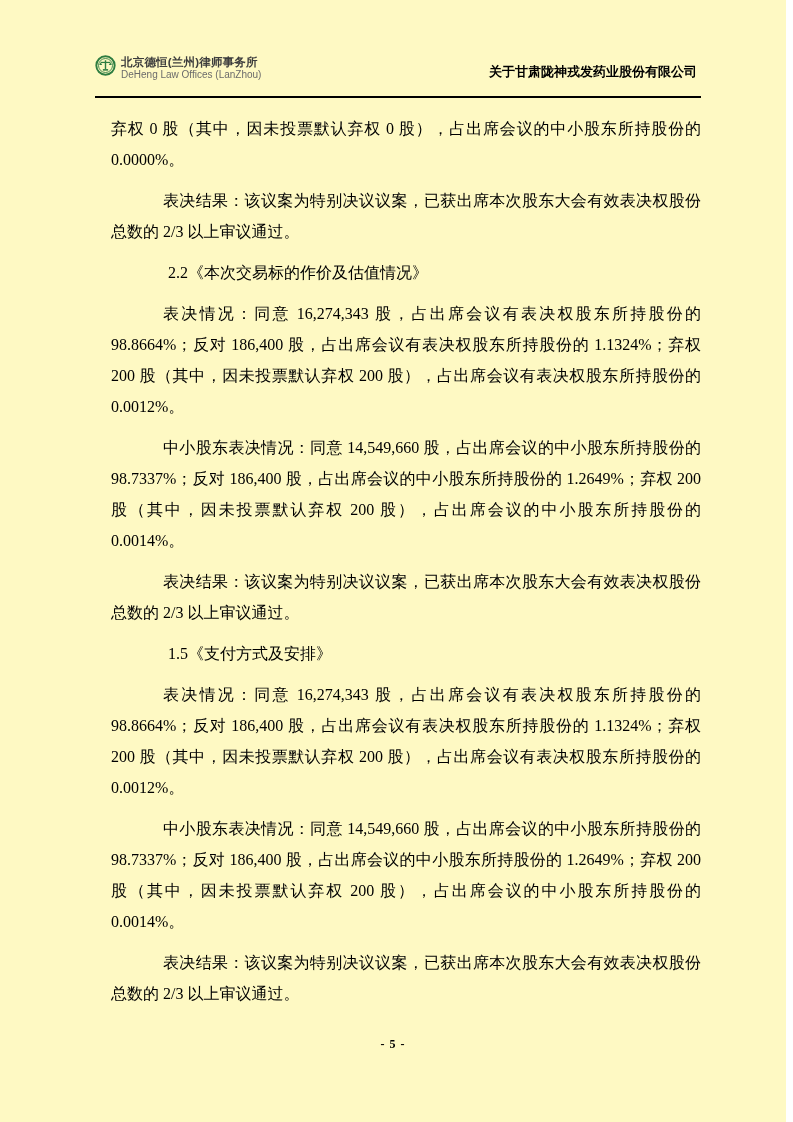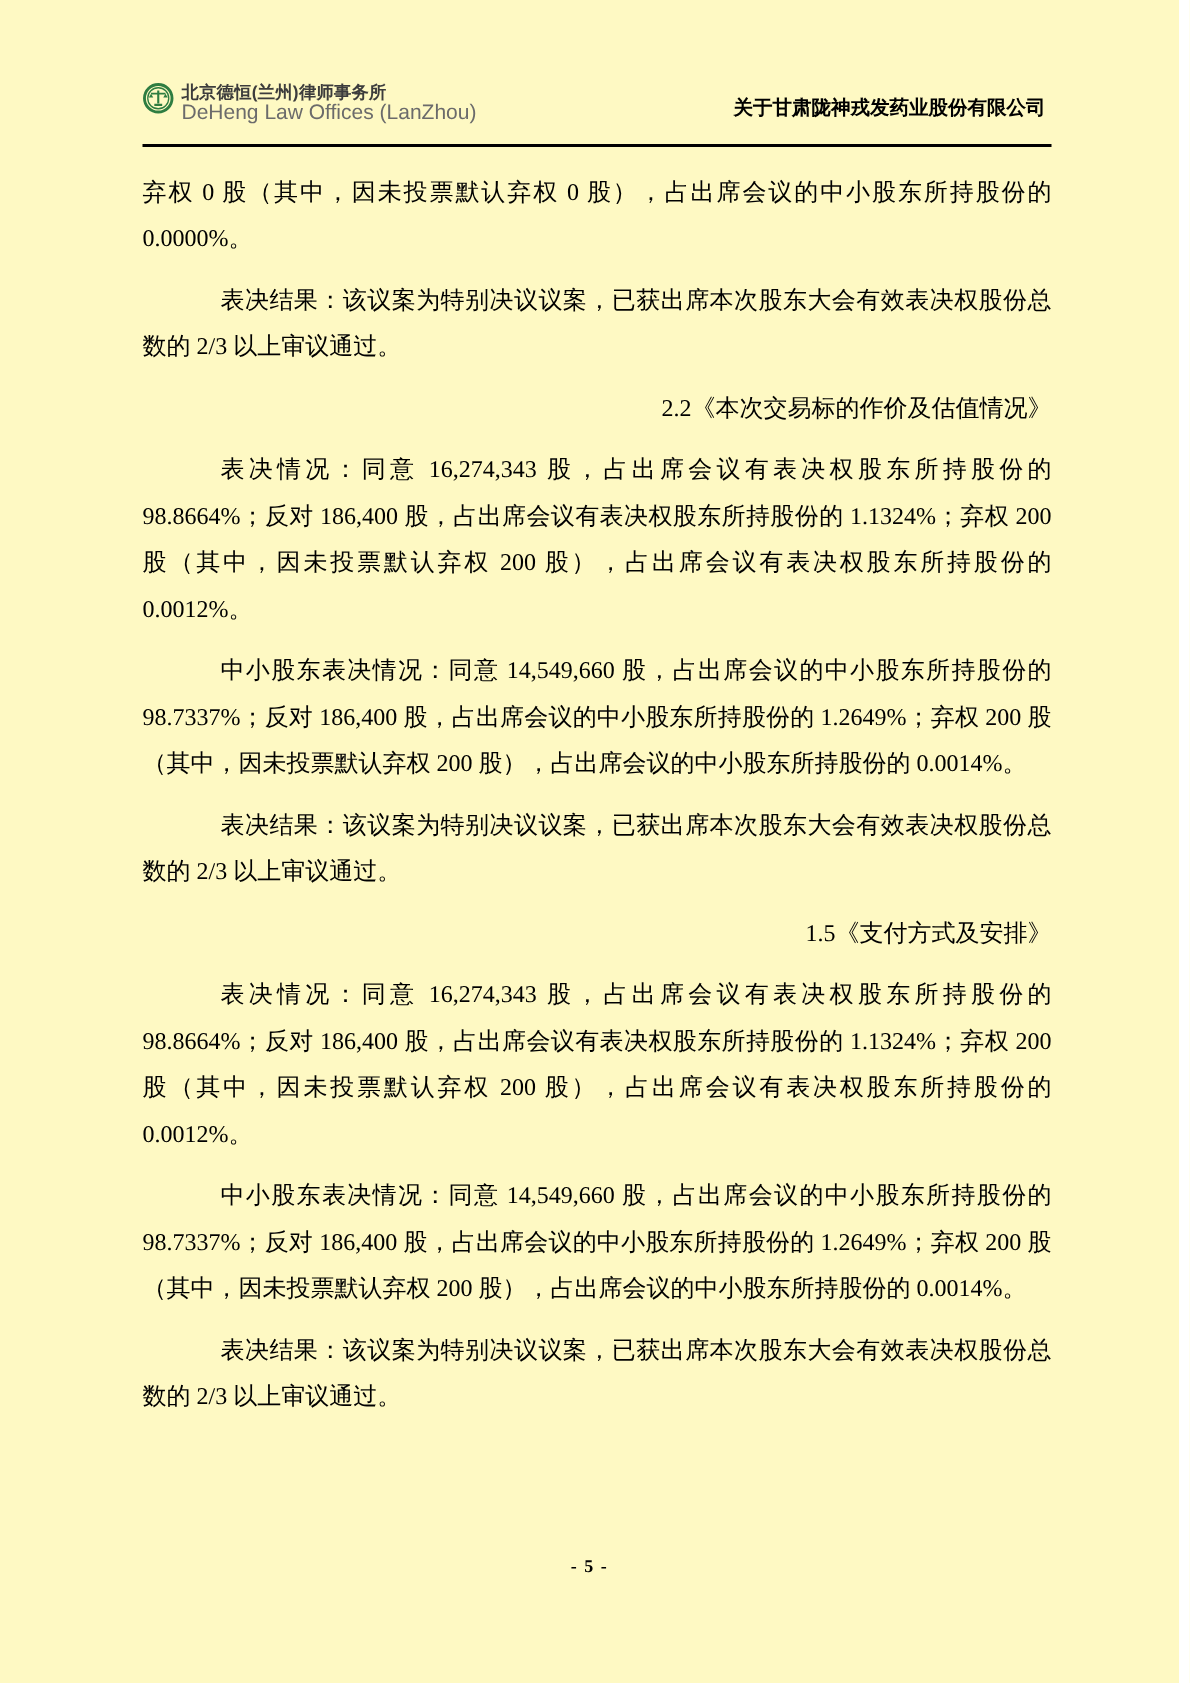--- a/index.html
+++ b/index.html
@@ -47,21 +47,21 @@
     font-family: "Liberation Sans", "DejaVu Sans", sans-serif;
     font-size: 11.5px;
     font-weight: bold;
     color: #3c3c3c;
     line-height: 14px;
     letter-spacing: 0.2px;
     white-space: nowrap;
   }
   .firm-en {
     font-family: "Liberation Sans", "DejaVu Sans", sans-serif;
-    font-size: 14px;
+    font-size: 10px;
     color: #6b6b6b;
     line-height: 11px;
     white-space: nowrap;
   }
   .doc-title {
     margin-top: 11px;
     margin-right: 4px;
     text-align: center;
     font-size: 13px;
     font-weight: bold;
@@ -72,29 +72,29 @@
   .content {
     position: absolute;
     left: 95px;
     top: 113px;
     width: 606px;
     font-size: 16px;
     line-height: 31px;
     text-align: justify;
   }
   .content p {
-    margin: 0 0 10px 0;
+    margin: 0 0 10px 16px;
     text-indent: 52px;
   }
   .content p.cont {
     text-indent: 0;
   }
   .content p.heading {
     text-indent: 57px;
-    text-align: right;
+    text-align: left;
   }
   
   .footer {
     position: absolute;
     left: 0;
     top: 1037px;
     width: 100%;
     text-align: center;
     font-size: 12px;
     font-weight: bold;

